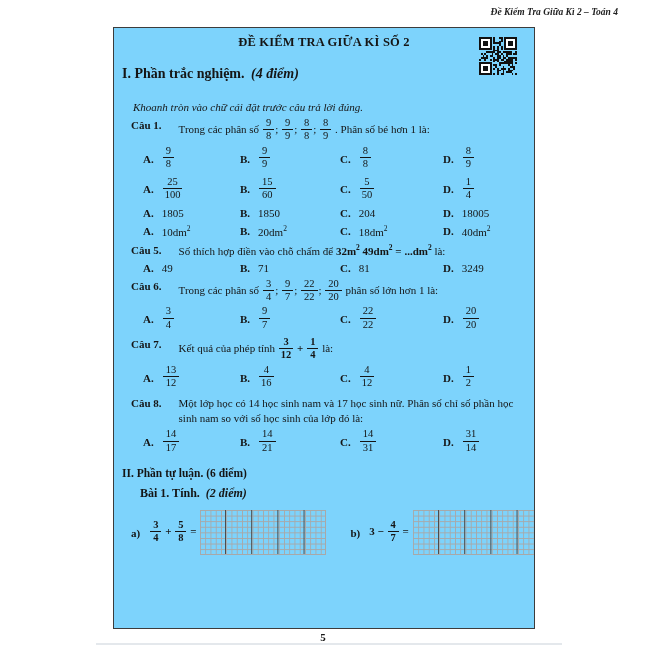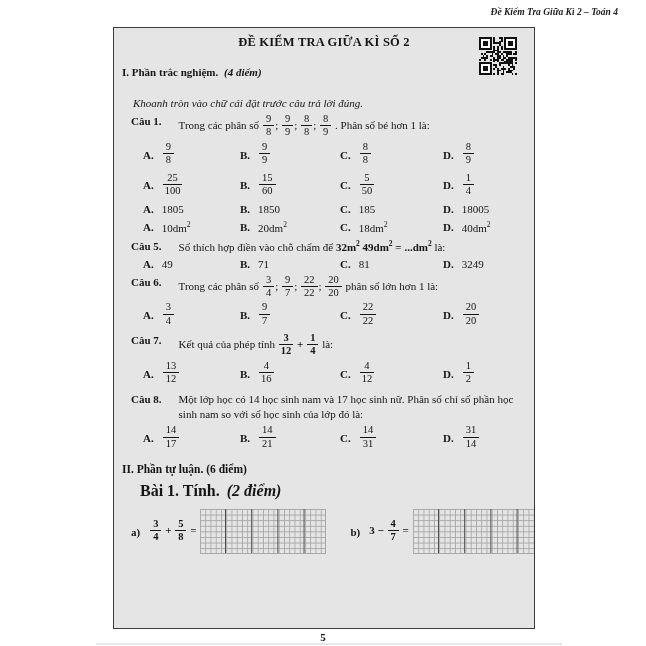--- a/index.html
+++ b/index.html
@@ -8,49 +8,49 @@
     font-family:"Liberation Serif","DejaVu Serif",serif;color:#151515;
     overflow:hidden;
   }
   .bold{font-weight:bold;}
   .running-header{
     position:absolute;top:7px;right:28px;
     font-size:9.5px;font-weight:bold;font-style:italic;color:#222;
   }
   .exam-box{
     position:absolute;left:113px;top:27px;width:422px;height:602px;
-    border:1.4px solid #3c3c3c;box-sizing:border-box;background:#e5e5e5;
+    border:1.4px solid #3c3c3c;box-sizing:border-box;background:#7dd3fc;
     overflow:hidden;
   }
   .exam-title{
     text-align:center;font-weight:bold;font-size:12.5px;margin-top:7px;
     letter-spacing:.2px;
   }
   .qr{position:absolute;top:9px;right:17px;width:38px;height:38px;}
   .qr svg{display:block;width:100%;height:100%;}
-  .sec-heading{margin:16px 0 16px 8px;font-size:11px;font-weight:bold;}
+  .sec-heading{margin:16px 0 16px 8px;font-size:14px;font-weight:bold;}
   .sec-heading .pts{font-style:italic;margin-left:3px;}
   .instruction{margin:19px 160px 0 19px;font-style:italic;font-size:11px;}
   .questions{margin:4px 6px 0 17px;font-size:11px;}
   .question{margin-top:5px;}
   .q-statement{display:flex;line-height:1.45;gap:12px;}
   .q-label{flex:0 0 auto;font-weight:bold;margin-right:5px;white-space:nowrap;}
   .q-text{flex:1;}
   .options{display:grid;grid-template-columns:97px 100px 103px auto;margin:2px 0 0 12px;align-items:center;}
   .option{display:flex;align-items:center;}
   .opt-key{font-weight:bold;margin-right:8px;}
   .frac{
     display:inline-block;text-align:center;vertical-align:middle;
     font-size:10.5px;line-height:1.18;margin:0 1px;position:relative;top:-1px;
   }
   .frac .num{display:block;border-bottom:1px solid #151515;padding:0 3px 0px 3px;}
   .frac .den{display:block;padding:0 2px;}
   sup{font-size:7.5px;}
   .sec2-heading{margin:12px 0 0 8px;font-size:11.5px;font-weight:bold;}
-  .exercise-heading{margin:7px 0 0 26px;font-size:16px;font-weight:bold;}
+  .exercise-heading{margin:7px 0 0 26px;font-size:12px;font-weight:bold;}
   .exercise-heading .pts{font-style:italic;margin-left:3px;}
   .work-row{display:flex;align-items:center;margin:9px 0 0 17px;}
   .work-item{display:flex;align-items:center;}
   .work-key{font-weight:bold;font-size:11px;margin-right:9px;}
   .work-expr{font-size:11px;white-space:nowrap;}
   .work-grid{
     width:126px;height:45px;margin-left:4px;box-sizing:border-box;
     border-right:1px solid #a8a8a8;border-bottom:1px solid #a8a8a8;
     background-image:
       linear-gradient(to right,#4a4a4a 1.2px,transparent 1.2px),
@@ -282,21 +282,21 @@
           <div class="option">
             <span class="opt-key">A.</span>
             <span><span>1805</span></span>
           </div>
           <div class="option">
             <span class="opt-key">B.</span>
             <span><span>1850</span></span>
           </div>
           <div class="option">
             <span class="opt-key">C.</span>
-            <span><span>185</span></span>
+            <span><span>204</span></span>
           </div>
           <div class="option">
             <span class="opt-key">D.</span>
             <span><span>18005</span></span>
           </div>
         </div>
       </div>
       <div class="question">
         <div class="options">
           <div class="option">

